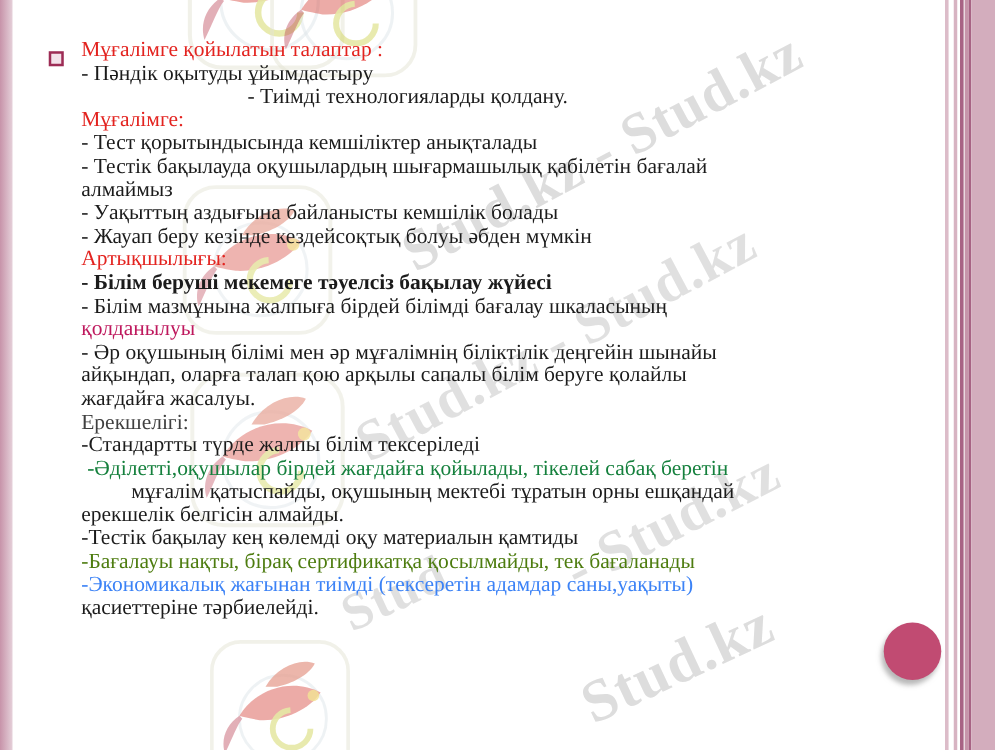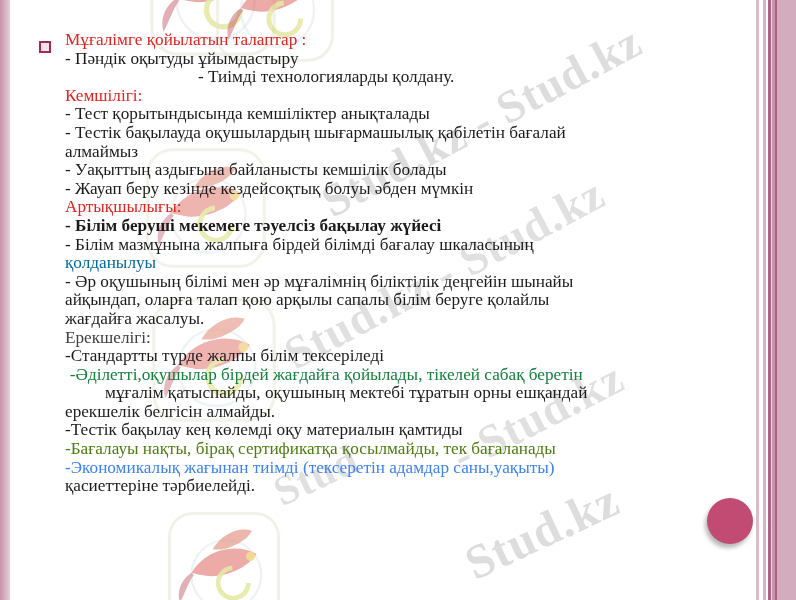--- a/index.html
+++ b/index.html
@@ -68,30 +68,30 @@
         <use href="#birdlogo"></use>
       </svg>
     </div>
 
   <div class="bullet" id="bullet" style="border: 2px solid rgb(157, 44, 85);"></div>
 
   <div class="content" id="content">
       <div class="line red" style="color: rgb(227, 35, 31);">Мұғалімге қойылатын талаптар :</div>
       <div class="line blk" style="color: rgb(27, 27, 27);">- Пәндік оқытуды ұйымдастыру</div>
       <div class="line blk" style="color: rgb(27, 27, 27); text-align: center;">- Тиімді технологияларды қолдану.</div>
-      <div class="line red" style="color: rgb(227, 35, 31);">Кемшілігі:</div>
+      <div class="line red" style="color: rgb(227, 35, 31);">Мұғалімге:</div>
       <div class="line blk" style="color: rgb(27, 27, 27);">- Тест қорытындысында кемшіліктер анықталады</div>
       <div class="line blk" style="color: rgb(27, 27, 27);">- Тестік бақылауда оқушылардың шығармашылық қабілетін бағалай</div>
       <div class="line blk" style="color: rgb(27, 27, 27);">алмаймыз</div>
       <div class="line blk" style="color: rgb(27, 27, 27);">- Уақыттың аздығына байланысты кемшілік болады</div>
       <div class="line blk" style="color: rgb(27, 27, 27);">- Жауап беру кезінде кездейсоқтық болуы әбден мүмкін</div>
       <div class="line red" style="color: rgb(227, 35, 31);">Артықшылығы:</div>
       <div class="line blk" style="color: rgb(27, 27, 27); font-weight: bold;">- Білім беруші мекемеге тәуелсіз бақылау жүйесі</div>
       <div class="line blk" style="color: rgb(27, 27, 27);">- Білім мазмұнына жалпыға бірдей білімді бағалау шкаласының</div>
-      <div class="line blk" style="color: #0369a1;">қолданылуы</div>
+      <div class="line blk" style="color: #be185d;">қолданылуы</div>
       <div class="line blk" style="color: rgb(27, 27, 27);">- Әр оқушының білімі мен әр мұғалімнің біліктілік деңгейін шынайы</div>
       <div class="line blk" style="color: rgb(27, 27, 27);">айқындап, оларға талап қою арқылы сапалы білім беруге қолайлы</div>
       <div class="line blk" style="color: rgb(27, 27, 27);">жағдайға жасалуы.</div>
       <div class="line red" style="color: #404040;">Ерекшелігі:</div>
       <div class="line blk" style="color: rgb(27, 27, 27);">-Стандартты түрде жалпы білім тексеріледі</div>
       <div class="line blk" style="color: #15803d; text-align: center;">-Әділетті,оқушылар бірдей жағдайға қойылады, тікелей сабақ беретін</div>
       <div class="line blk" style="color: rgb(27, 27, 27); margin-left: 40px;">мұғалім қатыспайды, оқушының мектебі тұратын орны ешқандай</div>
       <div class="line blk" style="color: rgb(27, 27, 27);">ерекшелік белгісін алмайды.</div>
       <div class="line blk" style="color: rgb(27, 27, 27);">-Тестік бақылау кең көлемді оқу материалын қамтиды</div>
       <div class="line blk" style="color: #4d7c0f;">-Бағалауы нақты, бірақ сертификатқа қосылмайды, тек бағаланады</div>

